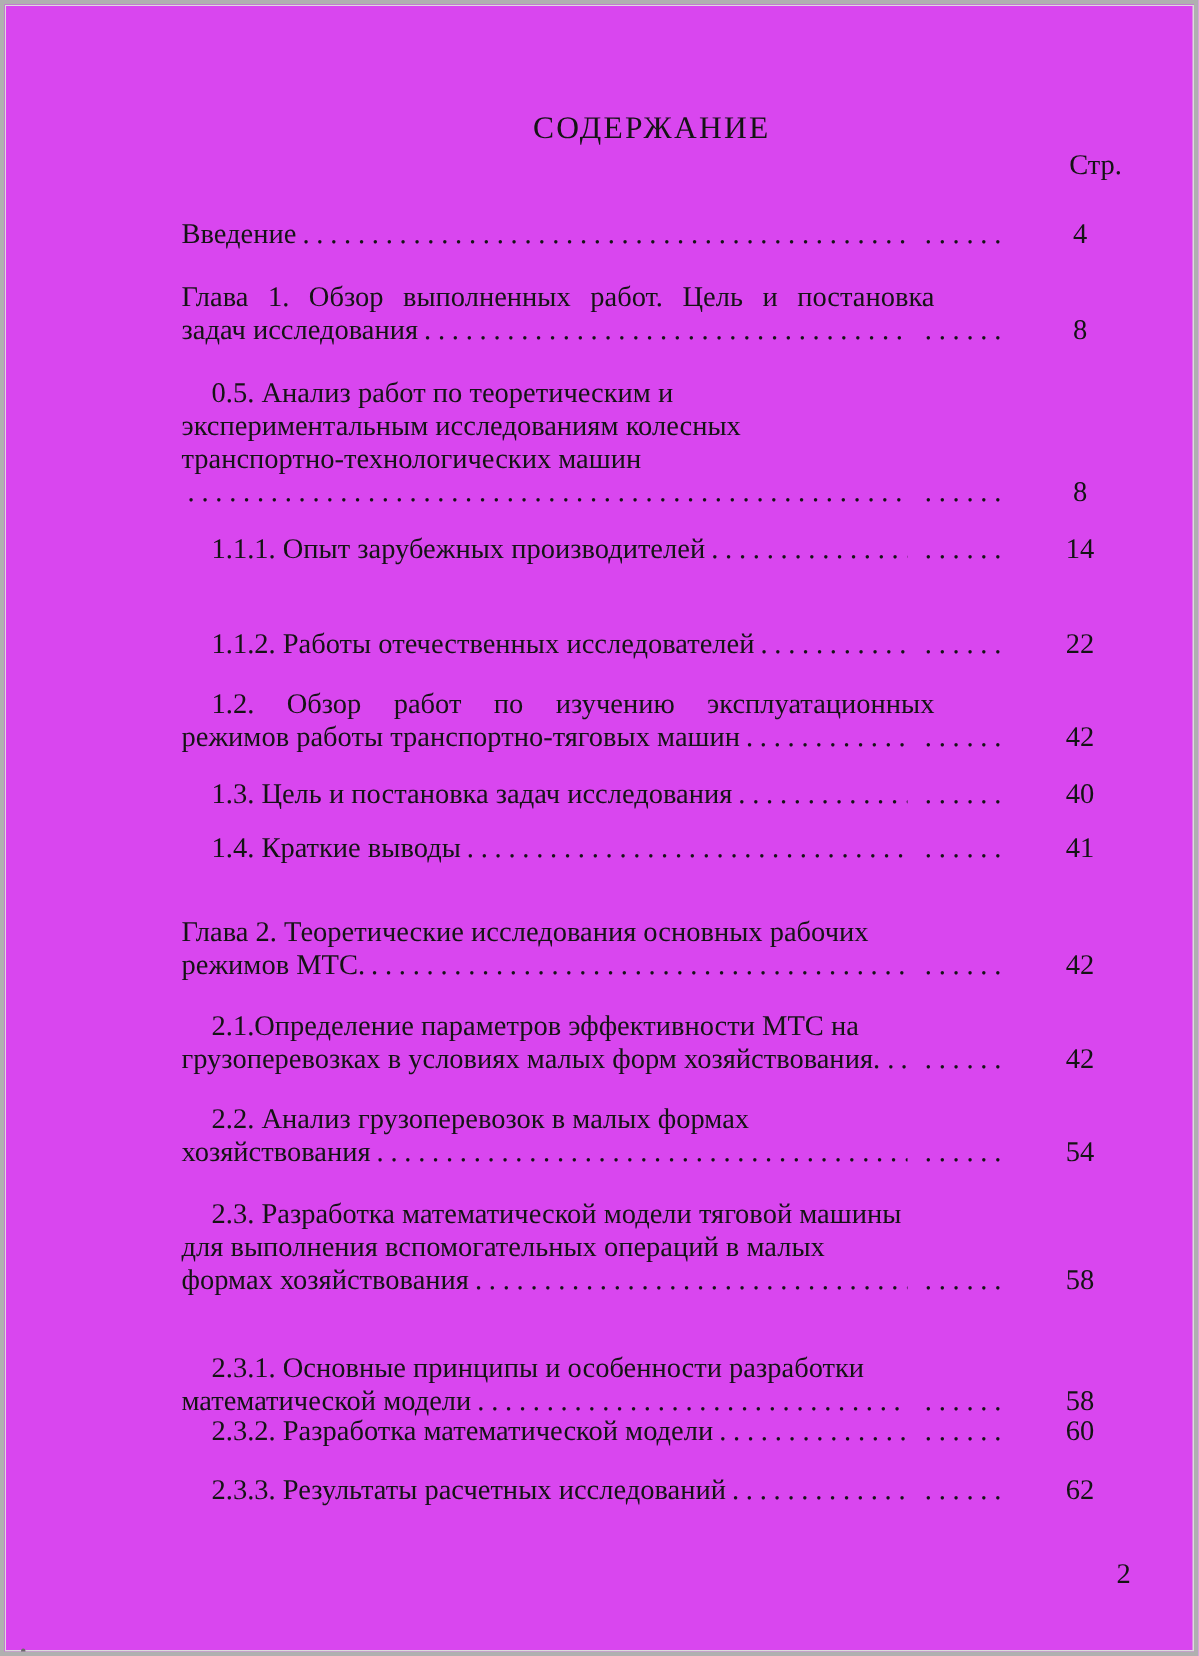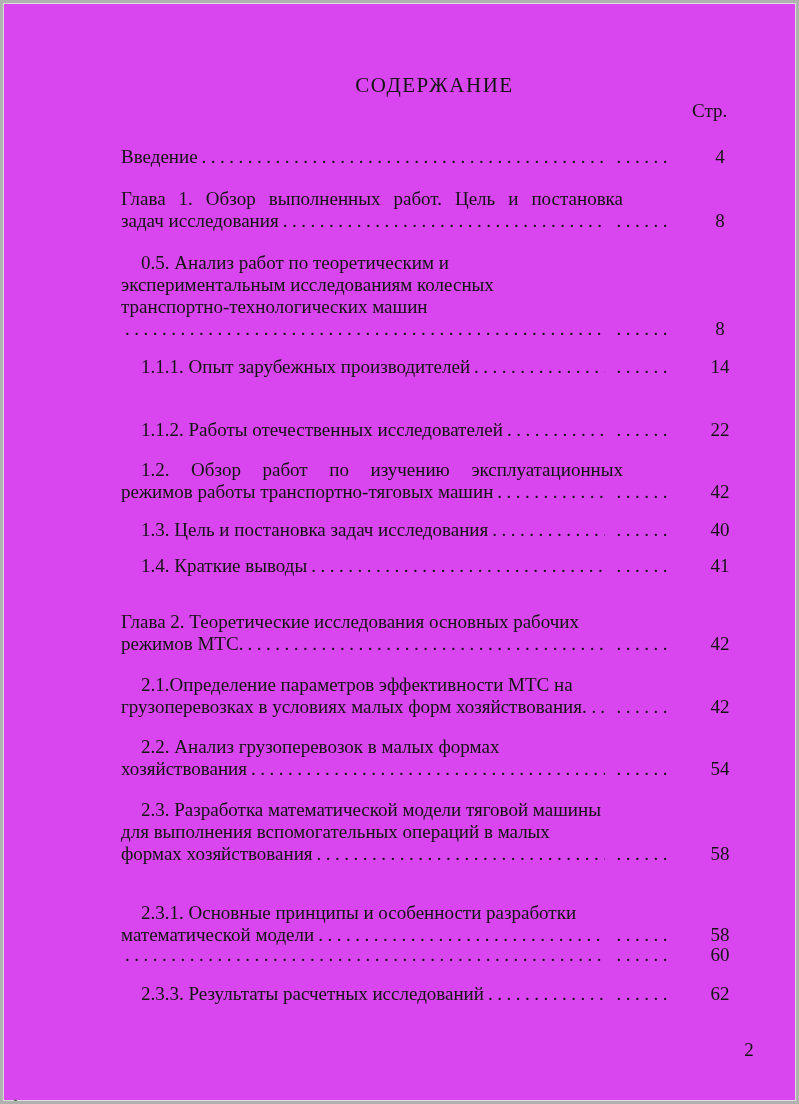--- a/index.html
+++ b/index.html
@@ -30,21 +30,21 @@
     text-align: center;
     font-size: 21px;
     letter-spacing: 1.5px;
   }
 
   .col-header {
     position: absolute;
     left: 689px;
     top: 97px;
     width: 56px;
-    text-align: left;
+    text-align: right;
   }
 
   .entry {
     position: absolute;
     left: 118px;
     width: 627px;
   }
   
   .e1  { top: 143px; }
   .e2  { top: 185px; }
@@ -252,20 +252,21 @@
     <div class="lead-row">
       <span class="t">математической модели</span>
       <span class="leader"></span>
       <span class="tail"></span>
       <span class="pnum">58</span>
     </div>
   </div>
 
   <div class="entry e14">
     <div class="lead-row">
+      <span class="t ind">2.3.2. Разработка математической модели</span>
       <span class="leader"></span>
       <span class="tail"></span>
       <span class="pnum">60</span>
     </div>
   </div>
 
   <div class="entry e15">
     <div class="lead-row">
       <span class="t ind">2.3.3. Результаты расчетных исследований</span>
       <span class="leader"></span>

